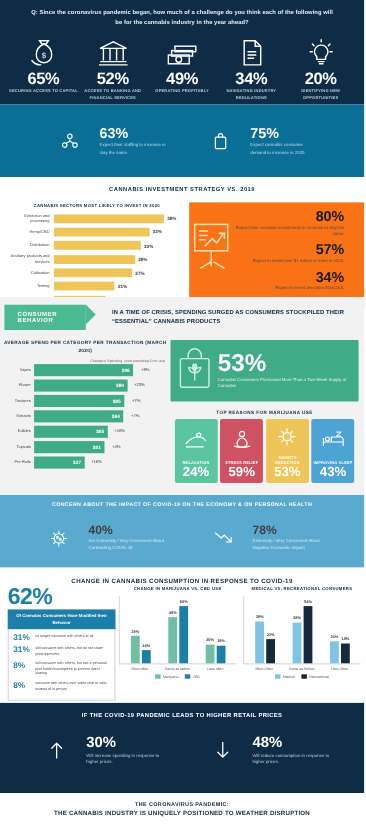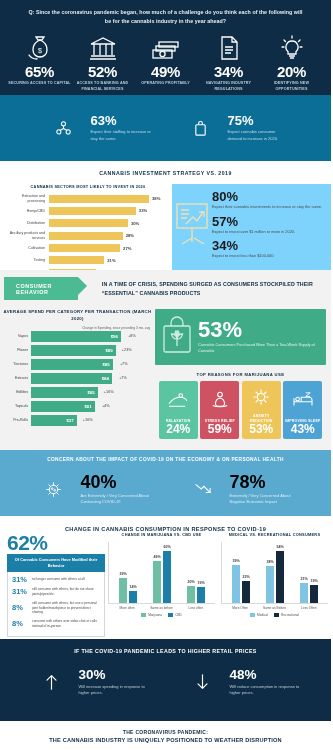--- a/index.html
+++ b/index.html
@@ -32,21 +32,21 @@
 
   
   .s3 { background:#ffffff; height:109px; padding-top:9px; }
   .s3 h3 { text-align:center; color:#0e2c45; font-size:5.2px; font-weight:bold; letter-spacing:.5px; }
   .s3body { display:flex; margin-top:8px; }
   .bars1 { width:172px; padding-left:4px; }
   .brow { display:flex; align-items:center; height:11px; margin-bottom:1.4px; }
   .brow .nm { width:45px; text-align:right; font-size:3.6px; color:#444; line-height:1.25; padding-right:4px; }
   .brow .bt { height:8px; background:#eec558; border-radius:0; }
   .brow .vv { font-size:4.2px; font-weight:bold; color:#3e3e3e; margin-left:3px; }
-  .invpanel { flex:1; background:#7dd3fc; position:relative; padding:6px 6px 0 40px; }
+  .invpanel { flex:1; background:#f97316; position:relative; padding:6px 18px 0 40px;text-align:right; }
   .invpanel .ip { color:#1a1a1a; font-size:13px; font-weight:bold; line-height:1; }
   .invpanel .il { color:#4a4a4a; font-size:3.9px; line-height:1.45; margin:1px 0 5px 0; }
   .easelico { position:absolute; left:2px; top:16px; }
 
   
   .s4 { background:#f2f2f2; height:180px; padding-top:7px; }
   .banner { display:flex; align-items:flex-start; }
   .chip { position:relative; background:#4cbb93; color:#fff; font-size:5.4px; font-weight:bold;
           letter-spacing:.55px; padding:5.5px 10px 5.5px 12px; margin-left:4px; }
   .chip:after { content:""; position:absolute; right:-9px; top:0; width:0; height:0;
@@ -71,33 +71,33 @@
   .card { width:39px; height:58px; border-radius:2px; display:flex; flex-direction:column;
           align-items:center; justify-content:flex-end; padding-bottom:3px; }
   .card .cl { color:#fff; font-size:3.5px; font-weight:bold; text-align:center; line-height:1.35; letter-spacing:.2px; }
   .card .cv { color:#fff; font-size:12px; font-weight:bold; line-height:1.05; }
 
   
   .s5 { background:#5aa9cf; height:66px; padding-top:7px; }
   .s5 h3 { text-align:center; color:#ffffff; font-size:4.8px; font-weight:bold; letter-spacing:.35px; }
   .s5row { display:flex; justify-content:center; gap:30px; margin-top:5px; }
   .donut2 .hole { background:#5aa9cf; }
-  .dtx2 .dp { color:#000000; font-size:18px; font-weight:bold; line-height:1; }
+  .dtx2 .dp { color:#404040; font-size:11px; font-weight:bold; line-height:1; }
   .dtx2 .dl { color:#dceaf3; font-size:4px; line-height:1.5; margin-top:1.5px; max-width:70px; }
 
   
   .s6 { background:#ffffff; height:123px; padding-top:5px; }
   .s6top { display:flex; }
   .s6hdr { text-align:center; color:#0e2c45; font-size:5.6px; font-weight:bold; letter-spacing:.35px; padding-top:5px; }
   .left62 { width:105px; padding-left:7px; }
   .big62 { color:#1b7fa8; font-size:21px; font-weight:bold; line-height:1; letter-spacing:-.5px; }
   .bluebar { background:#1b7fa8; color:#fff; font-size:3.9px; font-weight:bold; text-align:center;
              line-height:1.5; padding:3px 4px; margin-top:1px; }
   .bulletbox { border:1px solid #cfd8de; border-top:none; padding:4px 4px 3px 4px; }
-  .blt { display:flex; align-items:center; margin-bottom:4px; }
+  .blt { display:flex; align-items:flex-start; margin-bottom:4px; }
   .blt .bp { color:#1b7fa8; font-size:7.5px; font-weight:bold; width:20px; line-height:1; }
   .blt .bx { font-size:3.3px; color:#4a4a4a; line-height:1.45; flex:1; }
   .chartbox { flex:1; display:flex; }
   .cbx { flex:1; padding:0 3px; }
   .cbx h5 { text-align:center; color:#0e2c45; font-size:3.9px; font-weight:bold; letter-spacing:.25px; }
   .plot { height:62px; border-left:1px solid #dadada; border-bottom:1px solid #dadada;
           display:flex; align-items:flex-end; justify-content:space-around; margin-top:5px; padding:0 2px; }
   .grp { display:flex; align-items:flex-end; gap:1.5px; }
   .bcol { width:8.5px; position:relative; }
   .bcol i { position:absolute; top:-6px; left:50%; transform:translateX(-50%);

